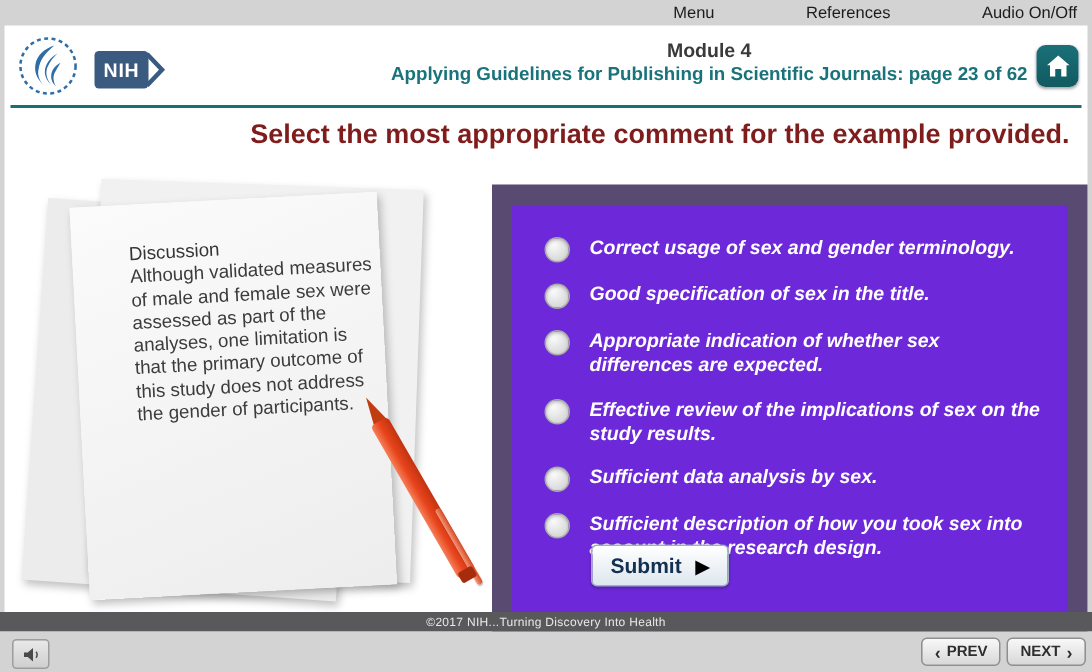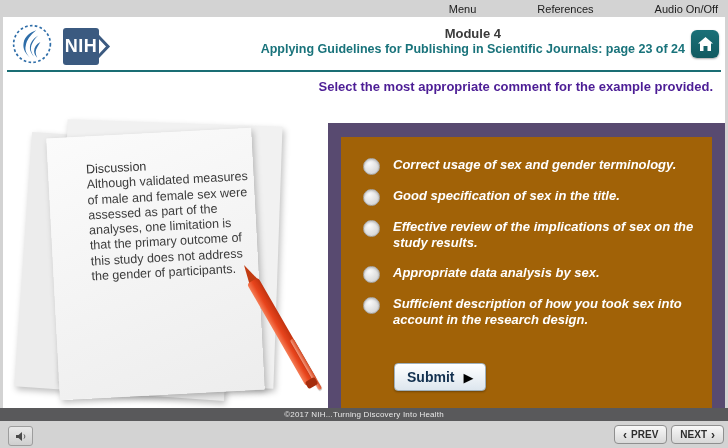--- a/index.html
+++ b/index.html
@@ -19,22 +19,22 @@
   .top-link{cursor:pointer;white-space:nowrap;margin-left:43px;}
 
   
   .card{position:absolute;left:3px;right:3px;top:17px;height:391px;background:#ffffff;}
 
   
   .logo-row{position:absolute;left:8px;top:6px;display:flex;align-items:center;}
   .hhs-logo{width:42px;height:42px;}
   .nih-lockup{display:flex;align-items:center;margin-left:10px;}
   .nih-box{
-    width:36px;height:37px;background:#3b5a80;color:#fff;border-radius:3px;
-    font-weight:bold;font-size:18px;display:flex;align-items:center;justify-content:center;
+    width:36px;height:25px;background:#3b5a80;color:#fff;border-radius:3px;
+    font-weight:bold;font-size:13px;display:flex;align-items:center;justify-content:center;
     letter-spacing:.5px;
   }
   .nih-chev{margin-left:-2px;}
   .org-text{margin-left:6px;line-height:1.1;}
   .org-name{font-size:11.5px;color:#4e5560;}
   .org-sub{font-size:8px;color:#6a7077;font-style:italic;margin-top:2px;}
 
   .title-block{position:absolute;right:40px;top:9px;text-align:center;line-height:1.25;}
   .module-label{font-size:13px;font-weight:bold;color:#3a3a3a;}
   .page-title{font-size:12.5px;font-weight:bold;color:#19737b;}
@@ -42,21 +42,21 @@
   .home-btn{
     position:absolute;right:6px;top:13px;width:28px;height:28px;border-radius:6px;
     background:linear-gradient(180deg,#1b7078,#115a60);
     display:flex;align-items:center;justify-content:center;cursor:pointer;
     box-shadow:0 1px 2px rgba(0,0,0,.35);
   }
 
   .divider{position:absolute;left:4px;right:4px;top:53px;height:2px;background:#1a6e74;}
 
   .instruction{
-    position:absolute;right:12px;top:62px;font-size:13px;font-weight:bold;color:#4c1d95;
+    position:absolute;right:12px;top:62px;font-size:18px;font-weight:bold;color:#7f1d1d;
   }
 
   
   .paper-area{position:absolute;left:12px;top:98px;width:315px;height:300px;}
   .sheet{position:absolute;background:linear-gradient(160deg,#fbfbfb,#ededed);
          box-shadow:2px 3px 6px rgba(0,0,0,.25);}
   .sheet-b1{left:8px;top:24px;width:210px;height:255px;transform:rotate(4deg);background:#ececec;}
   .sheet-b2{left:48px;top:8px;width:215px;height:262px;transform:rotate(2deg);background:#f1f1f1;}
   .sheet-front{left:38px;top:18px;width:205px;height:262px;transform:rotate(-3deg);}
   .doc-text{margin:26px 0 0 38px;width:162px;font-size:12.5px;color:#3c3c3c;line-height:1.22;}
@@ -69,21 +69,21 @@
        border-left:5px solid transparent;border-right:5px solid transparent;
        border-bottom:20px solid #c23c12;}
   .pen-body{position:absolute;top:18px;left:0;width:13px;height:118px;border-radius:3px;
        background:linear-gradient(90deg,#f57e57,#e8441c 45%,#c23310);}
   .pen-clip{position:absolute;top:88px;left:9px;width:4px;height:58px;border-radius:2px;
        background:linear-gradient(90deg,#f5977c,#d64a22);box-shadow:0 1px 1px rgba(0,0,0,.3);}
   .pen-cap{position:absolute;top:132px;left:1px;width:11px;height:8px;border-radius:2px;background:#a52c0c;}
 
   
   .quiz-outer{position:absolute;left:325px;top:106px;width:397px;height:301px;background:#584a70;}
-  .quiz-inner{position:absolute;left:13px;top:14px;right:13px;bottom:14px;background:#a16207;
+  .quiz-inner{position:absolute;left:13px;top:14px;right:13px;bottom:14px;background:#6d28d9;
        padding:20px 16px 0 22px;box-sizing:border-box;}
   .opt-row{display:flex;align-items:flex-start;gap:13px;margin-bottom:13px;cursor:pointer;}
   .radio{
     width:15px;height:15px;border-radius:50%;flex:0 0 auto;margin-top:1px;
     background:radial-gradient(circle at 35% 30%,#fafafa,#cccccc);
     border:1px solid #a9a9a9;box-shadow:inset 0 1px 2px rgba(0,0,0,.2);
   }
   .opt-text{font-size:13px;font-style:italic;font-weight:bold;color:#ffffff;
        line-height:1.25;max-width:305px;}
 
@@ -141,21 +141,21 @@
       <span class="nih-lockup">
         <span class="nih-box">NIH</span>
         <svg class="nih-chev" width="14" height="25" viewBox="0 0 14 25">
           <path d="M1 2 L11 12.5 L1 23" fill="none" stroke="#3b5a80" stroke-width="3"></path>
         </svg>
       </span>
     </div>
 
     <div class="title-block">
       <div class="module-label">Module 4</div>
-      <div class="page-title">Applying Guidelines for Publishing in Scientific Journals: page 23 of 24</div>
+      <div class="page-title">Applying Guidelines for Publishing in Scientific Journals: page 23 of 62</div>
     </div>
 
     <div class="home-btn">
       <svg width="17" height="16" viewBox="0 0 17 16">
         <path d="M8.5 1 L16 7.5 L14 7.5 L14 15 L10.5 15 L10.5 10 L6.5 10 L6.5 15 L3 15 L3 7.5 L1 7.5 Z" fill="#ffffff"></path>
       </svg>
     </div>
 
     <div class="divider"></div>
 
@@ -184,25 +184,29 @@
         <div class="opt-row">
           <span class="radio"></span>
           <span class="opt-text">Correct usage of sex and gender terminology.</span>
         </div>
         <div class="opt-row">
           <span class="radio"></span>
           <span class="opt-text">Good specification of sex in the title.</span>
         </div>
         <div class="opt-row">
           <span class="radio"></span>
+          <span class="opt-text">Appropriate indication of whether sex differences are expected.</span>
+        </div>
+        <div class="opt-row">
+          <span class="radio"></span>
           <span class="opt-text">Effective review of the implications of sex on the study results.</span>
         </div>
         <div class="opt-row">
           <span class="radio"></span>
-          <span class="opt-text">Appropriate data analysis by sex.</span>
+          <span class="opt-text">Sufficient data analysis by sex.</span>
         </div>
         <div class="opt-row">
           <span class="radio"></span>
           <span class="opt-text">Sufficient description of how you took sex into account in the research design.</span>
         </div>
 
         <div class="submit-btn">
           <span class="submit-label">Submit</span>
           <span class="submit-arrow">▶</span>
         </div>

